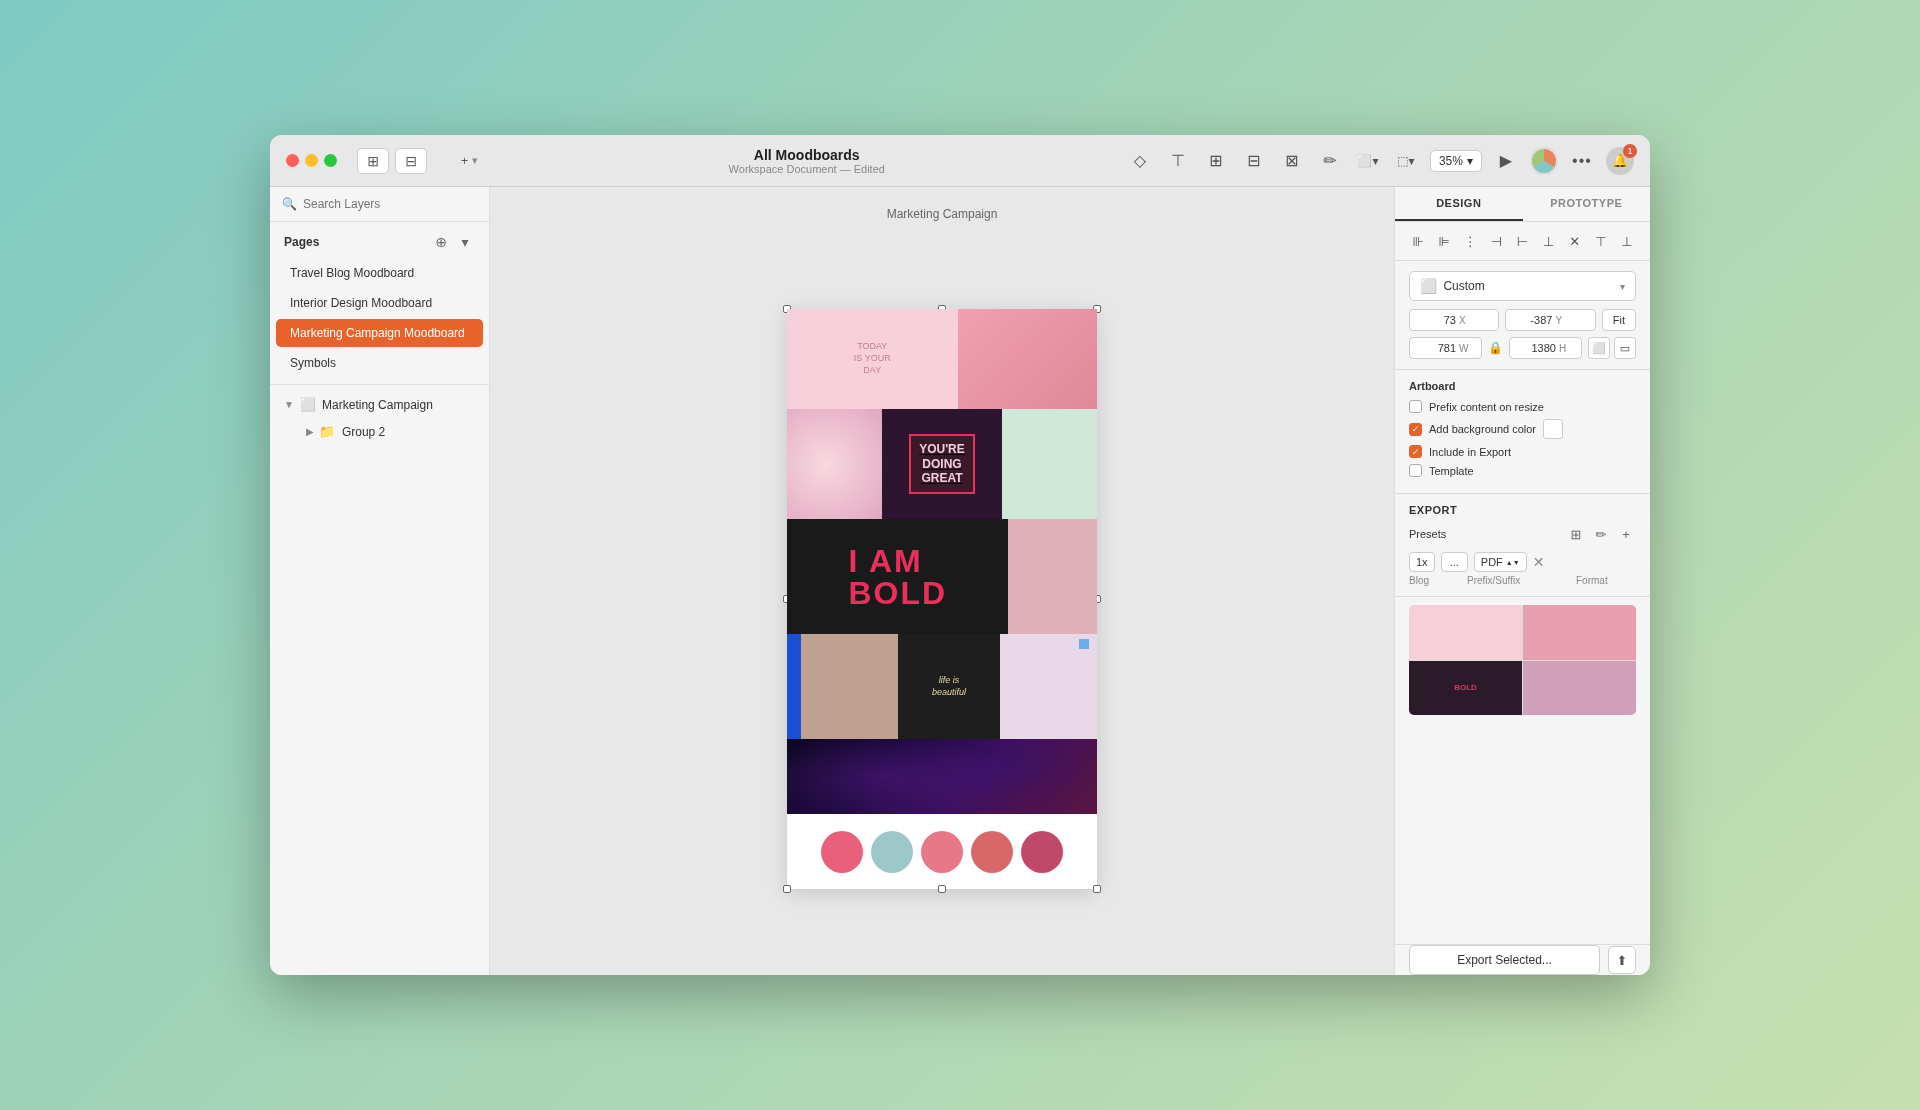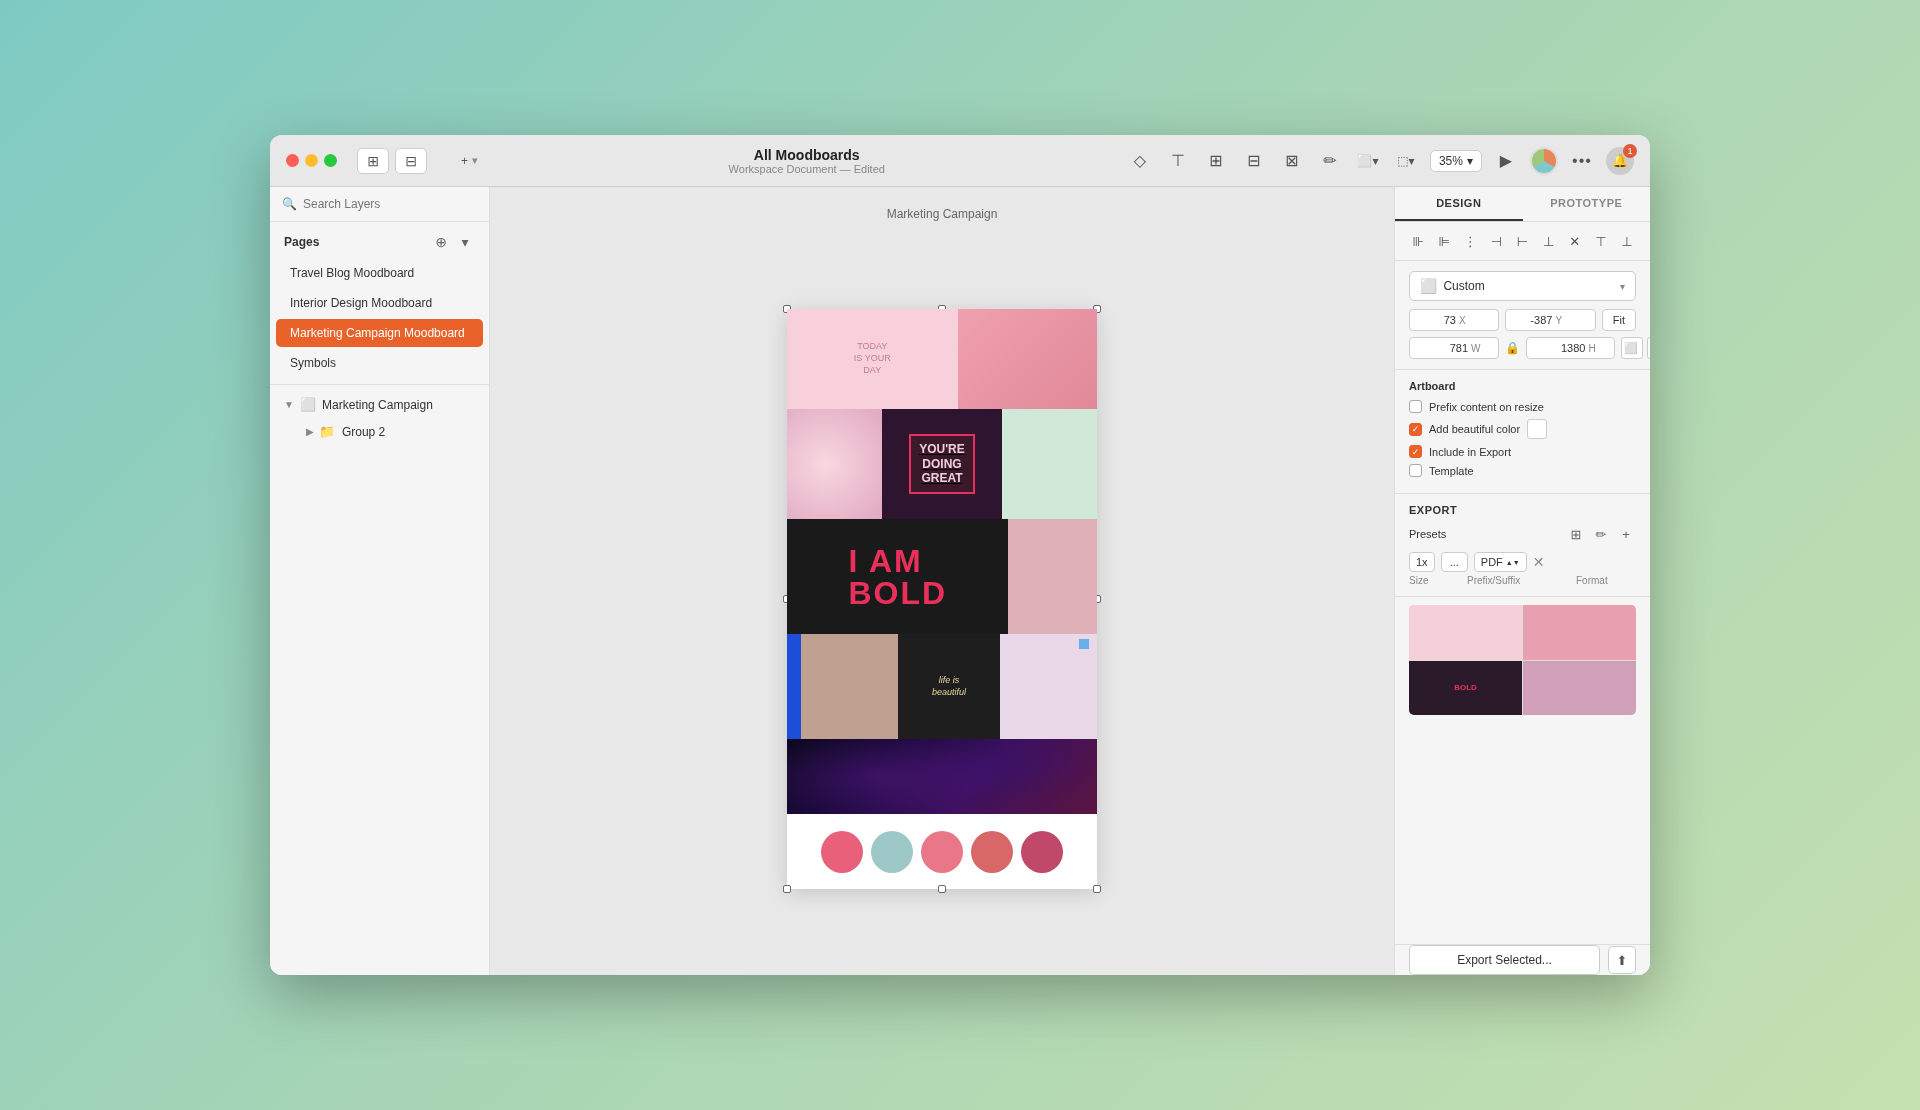--- a/index.html
+++ b/index.html
@@ -465,21 +465,21 @@
       margin-top: 6px;
       align-items: center;
     }
     .size-input {
       display: flex;
       align-items: center;
       gap: 3px;
       background: white;
       border: 1px solid #ccc;
       border-radius: 4px;
-      padding: 4px 18px;
+      padding: 4px 6px;
       flex: 1;
     }
     .size-input input {
       width: 40px;
       border: none;
       background: transparent;
       font-size: 11px;
       color: #333;
       outline: none;
       text-align: right;
@@ -925,21 +925,21 @@
       </div>
 
       <div class="artboard-section">
         <div class="section-title">Artboard</div>
         <div class="check-row">
           <div class="check-box"></div>
           <label>Prefix content on resize</label>
         </div>
         <div class="check-row">
           <div class="check-box checked"></div>
-          <label>Add beautiful color</label>
+          <label>Add background color</label>
           <div class="color-swatch"></div>
         </div>
         <div class="check-row">
           <div class="check-box checked"></div>
           <label>Include in Export</label>
         </div>
         <div class="check-row">
           <div class="check-box"></div>
           <label>Template</label>
         </div>
@@ -956,21 +956,21 @@
         <div class="export-row">
           <div class="export-select">1x</div>
           <div class="export-dots">...</div>
           <div class="export-format">
             <span>PDF</span>
             <span style="display:flex;flex-direction:column;font-size:7px;line-height:1;">▲▼</span>
           </div>
           <span class="export-remove">✕</span>
         </div>
         <div class="export-sublabels">
-          <span class="sub-size">Size</span>
+          <span class="sub-size">Blog</span>
           <span class="sub-prefix">Prefix/Suffix</span>
           <span class="sub-format">Format</span>
         </div>
       </div>
 
       <div class="preview-area">
         <div class="preview-thumb">
           <div class="preview-cell" style="background:#f5d0d8;"></div>
           <div class="preview-cell" style="background:#e8a0b0;"></div>
           <div class="preview-cell dark" style="background:#2a1a2a;display:flex;align-items:center;justify-content:center;">

